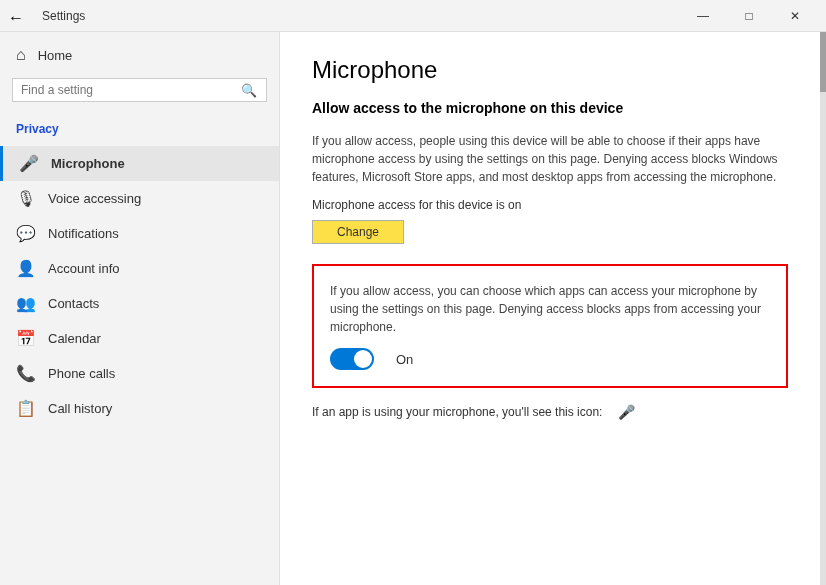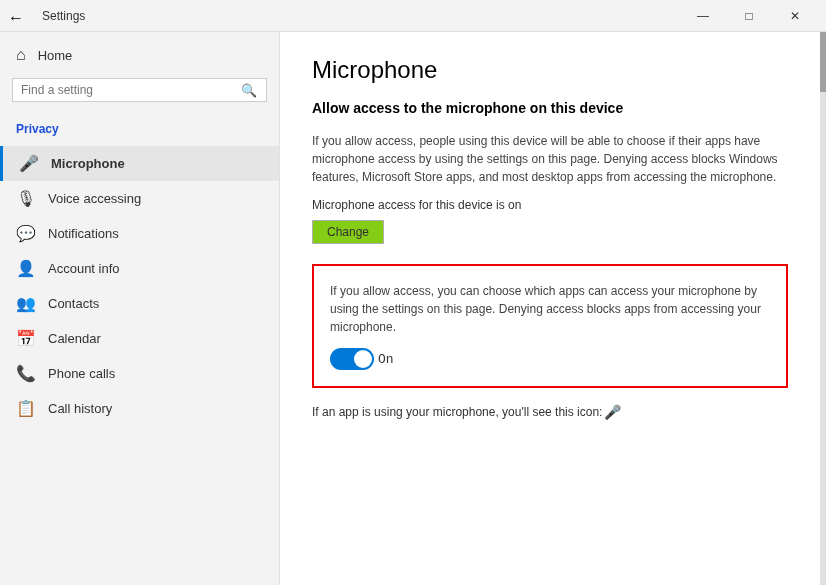--- a/index.html
+++ b/index.html
@@ -150,23 +150,23 @@
       color: #444;
       line-height: 1.5;
       margin-bottom: 12px;
     }
     .status-line {
       font-size: 12px;
       color: #333;
       margin-bottom: 8px;
     }
     .change-btn {
-      background: #84cc16;
+      background: #fde047;
       border: 1px solid #adadad;
-      padding: 4px 14px;
+      padding: 4px 24px;
       font-size: 12px;
       cursor: pointer;
       margin-bottom: 20px;
       color: #333;
     }
 
     
     .highlight-box {
       border: 2px solid #e00;
       padding: 16px;
@@ -176,22 +176,21 @@
       margin-bottom: 8px;
     }
     .highlight-box .section-desc {
       margin-bottom: 12px;
     }
 
     
     .toggle-row {
       display: flex;
       align-items: center;
-      gap: 4px;
-      font-family: Liberation Mono, monospace;
+      gap: 22px;
     }
     .toggle-switch {
       width: 44px;
       height: 22px;
       background: #0078d7;
       border-radius: 11px;
       position: relative;
       cursor: pointer;
       flex-shrink: 0;
     }
@@ -218,21 +217,21 @@
     }
     .info-text a {
       color: #0078d7;
       text-decoration: none;
     }
     .icon-line {
       font-size: 12px;
       color: #333;
       display: flex;
       align-items: center;
-      gap: 2px;
+      gap: 16px;
     }
     .mic-icon-small {
       font-size: 14px;
     }
 
     
     .content::-webkit-scrollbar { width: 8px; }
     .content::-webkit-scrollbar-thumb { background: #c0c0c0; }
     .sidebar::-webkit-scrollbar { width: 4px; }
     .sidebar::-webkit-scrollbar-thumb { background: #c0c0c0; }

